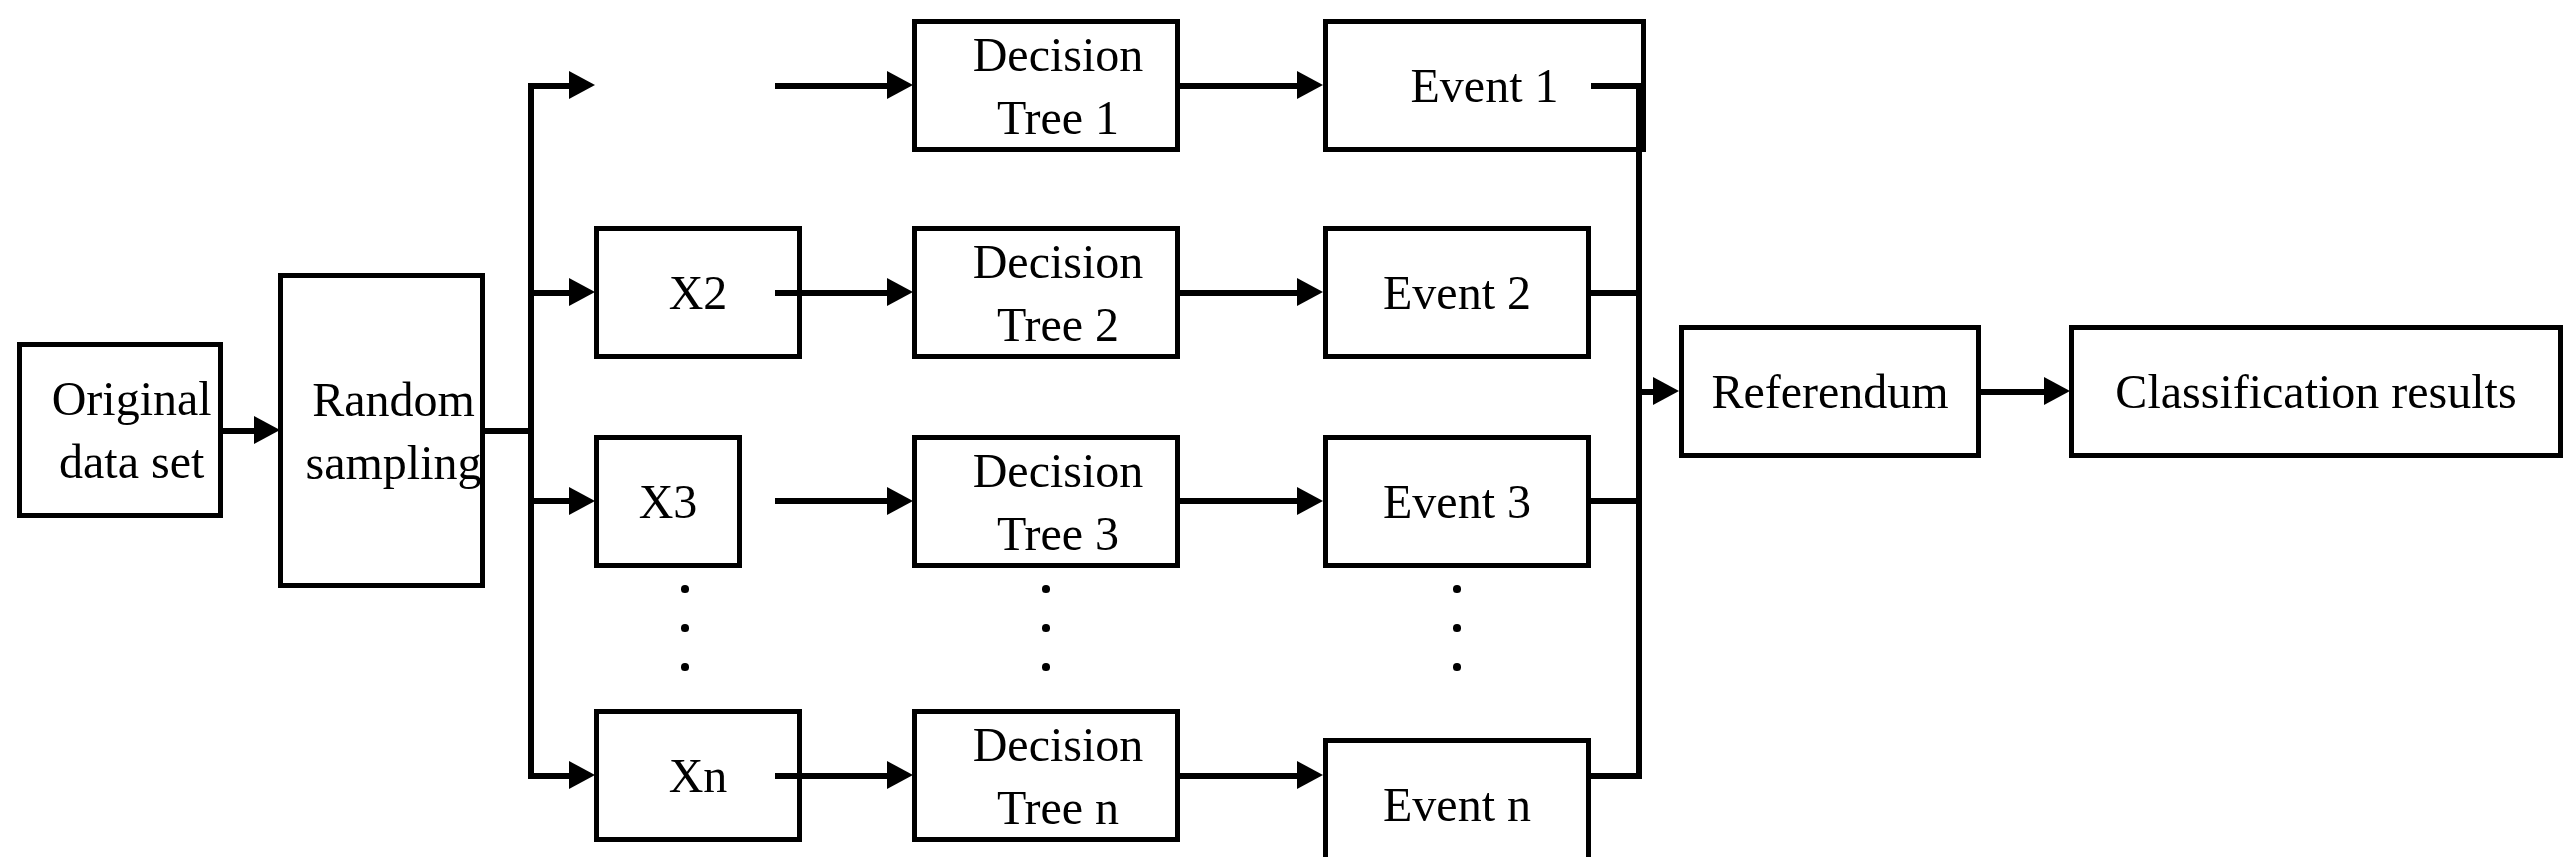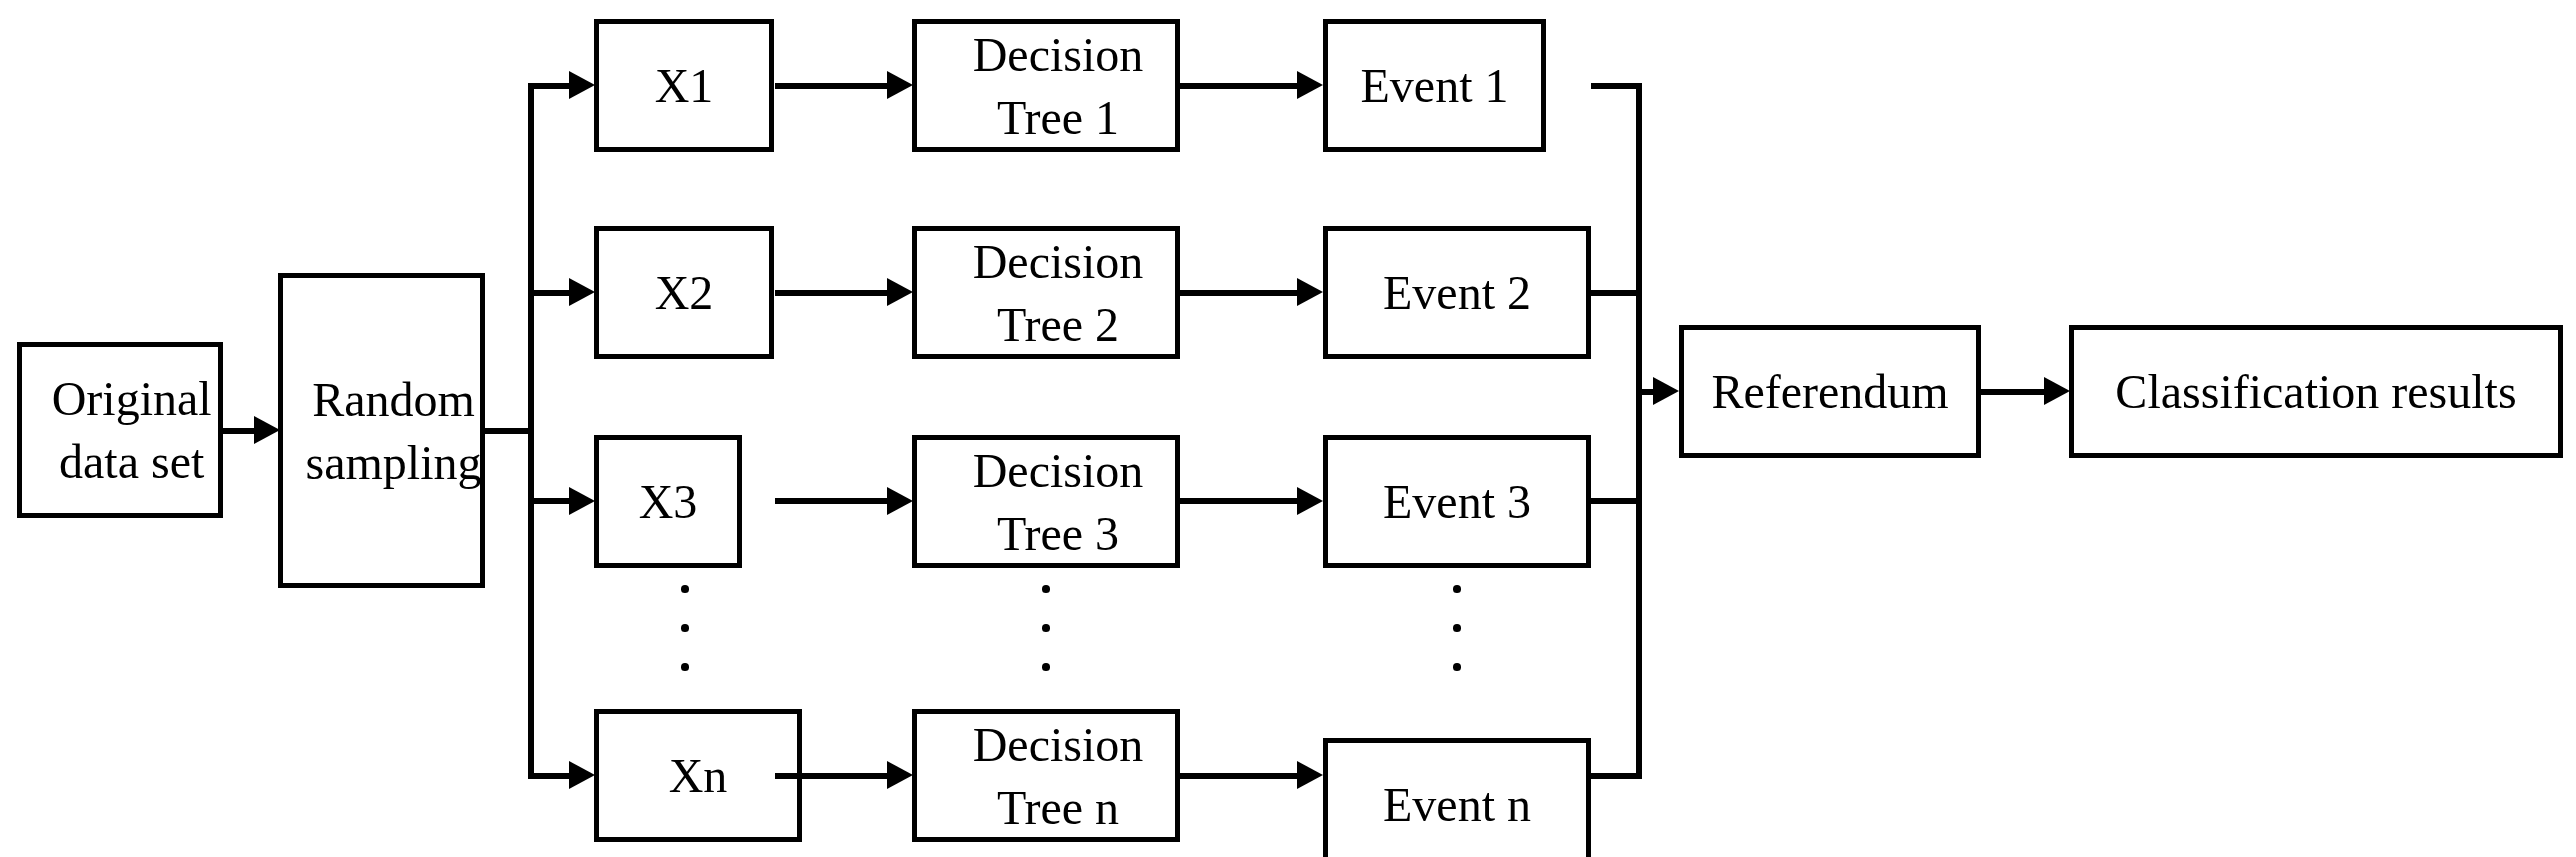--- a/index.html
+++ b/index.html
@@ -71,32 +71,29 @@
   <div class="box two-line" style="left:16.7px; top:342px; width:206px; height:176px;">
     <span class="tl">Original</span>
     <span class="tl">data set</span>
   </div>
 
   <div class="box two-line" style="left:278px; top:273px; width:207px; height:315px;">
     <span class="tl">Random</span>
     <span class="tl">sampling</span>
   </div>
 
-  <div class="box" style="left:594px; top:19.3px; width:180px; height:133px;">
-    <span class="tl">X1</span>
-  </div>
   <div class="box two-line" style="left:912px; top:19.3px; width:268px; height:133px;">
     <span class="tl">Decision</span>
     <span class="tl">Tree 1</span>
   </div>
-  <div class="box" style="left:1323px; top:19.3px; width:223px; height:133px;">
+  <div class="box" style="left:1323px; top:19.3px; width:323px; height:133px;">
     <span class="tl">Event 1</span>
   </div>
 
-  <div class="box" style="left:594px; top:226px; width:180px; height:133px;">
+  <div class="box" style="left:594px; top:226px; width:208px; height:133px;">
     <span class="tl">X2</span>
   </div>
   <div class="box two-line" style="left:912px; top:226px; width:268px; height:133px;">
     <span class="tl">Decision</span>
     <span class="tl">Tree 2</span>
   </div>
   <div class="box" style="left:1323px; top:226px; width:268px; height:133px;">
     <span class="tl">Event 2</span>
   </div>
 

